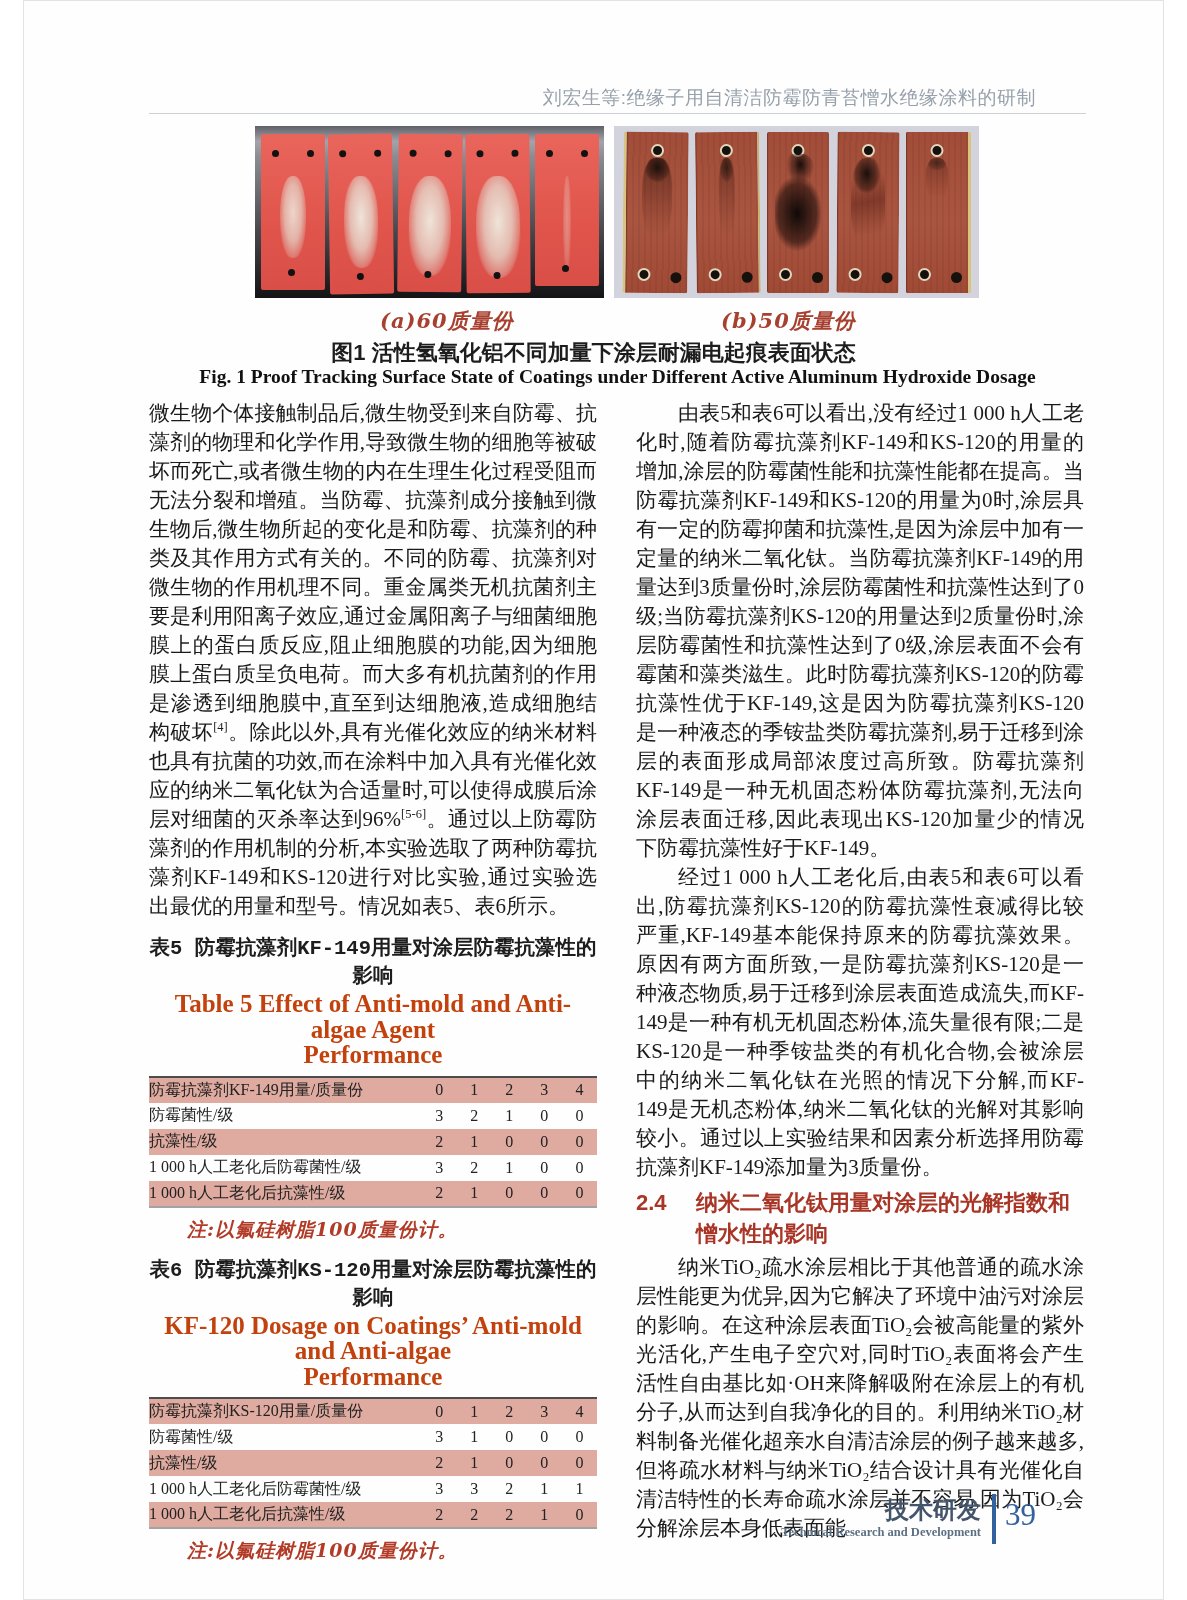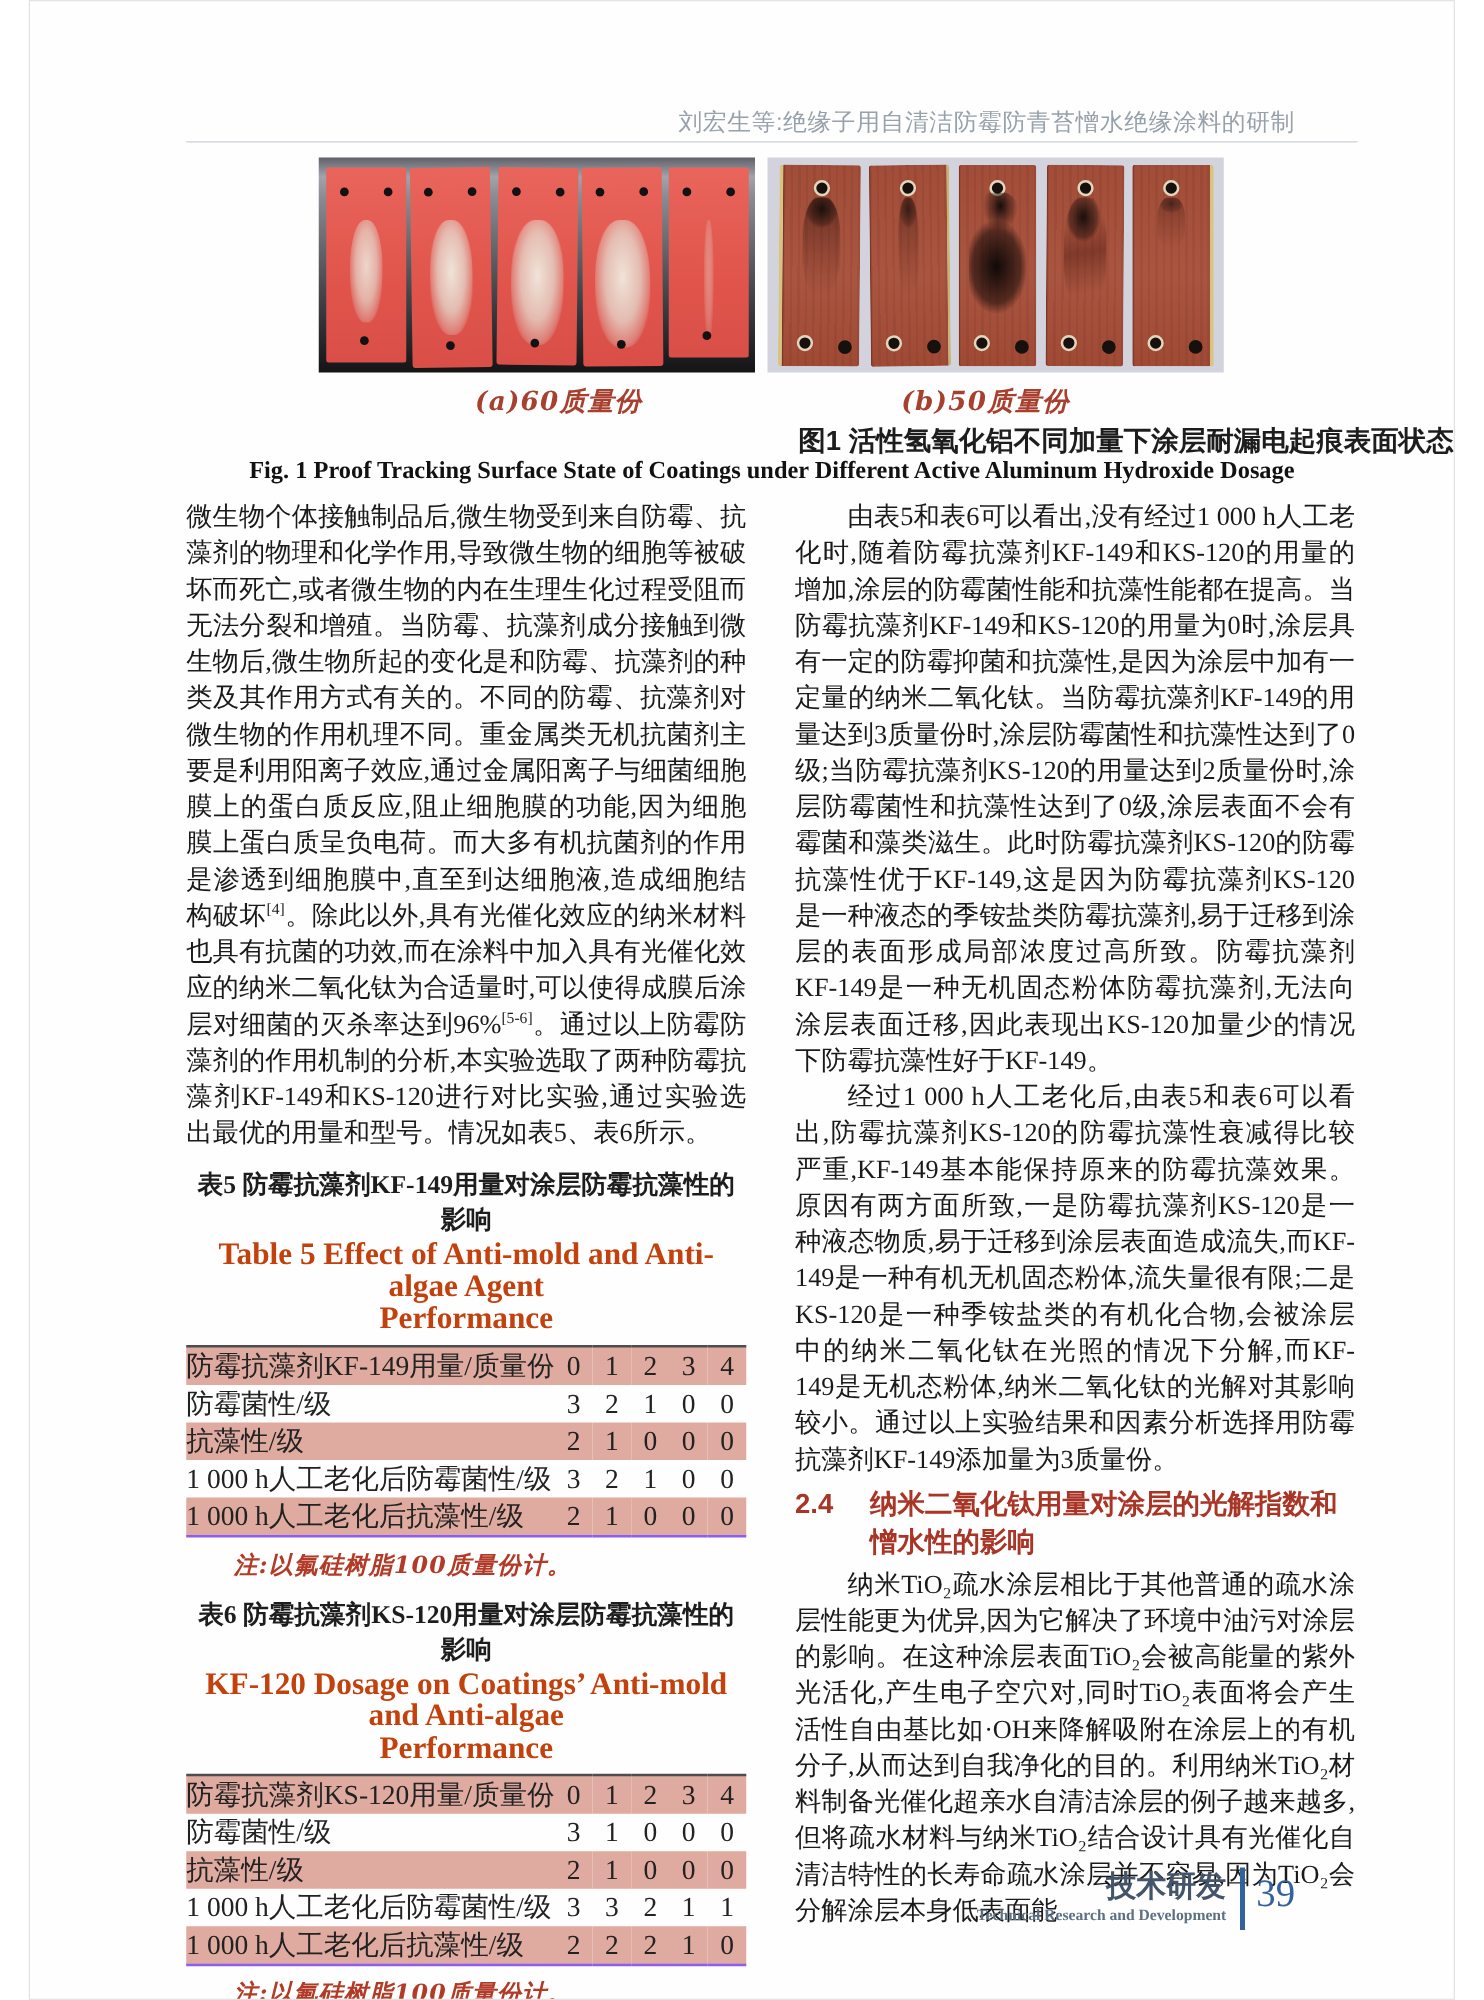--- a/index.html
+++ b/index.html
@@ -103,49 +103,49 @@
   .photo-b .strip:nth-child(5) .burn { width:22px; height:40px; opacity:.65; }
 
   
   .panel-cap {
     position:absolute; top:306px; font-size:21px; color:#a8402f;
     font-family:"DejaVu Serif", serif; font-style:italic; font-weight:bold; letter-spacing:1px;
   }
   .cap-a { left:356px; }
   .cap-b { left:697px; }
   .fig-cap-zh {
-    position:absolute; top:337px; left:0; width:100%; text-align:right;
+    position:absolute; top:337px; left:0; width:100%; text-align:center;
     font-family:"Liberation Sans", sans-serif; font-weight:bold; font-size:22px; color:#1d1d1d;
   }
   .fig-cap-en {
     position:absolute; top:365px; left:0; width:100%; text-align:center;
     font-family:"Liberation Serif", serif; font-weight:bold; font-size:19.5px; color:#111;padding-left:48px;
   }
 
   
   .col { position:absolute; top:398px; width:448px; }
   .col-left { left:125px; }
   .col-right { left:612px; }
   p.body { font-size:21px; line-height:29px; text-align:justify; }
   p.indent { text-indent:2em; }
   sup.ref { font-size:12.5px; line-height:0; }
 
   
   .tcap-zh {
     margin-top:12px; text-align:center;
-    font-family:Liberation Serif, serif; font-weight:bold; font-size:20.5px; color:#1d1d1d;
+    font-family:Liberation Mono, monospace; font-weight:bold; font-size:20.5px; color:#1d1d1d;
   }
   .tcap-en {
     text-align:center; font-family:"Liberation Serif", serif; font-weight:bold;
     font-size:25px; line-height:25.5px; color:#c2410c; margin-top:2px;
   }
   table.data {
     width:100%; border-collapse:collapse; margin-top:8px;
-    border-top:2px solid #4d4d4d; border-bottom:2px solid #8b5cf6;
-    font-size:22px; color:#222;
+    border-top:2px solid #4d4d4d; border-bottom:2px solid #a3a3a3;
+    font-size:16px; color:#222;
   }
   table.data td { height:26px; padding:0; }
   td.rowlabel { text-align:left; padding-left:14px; width:272px; white-space:nowrap; }
   td.val { text-align:center; width:35px; }
   tr.shaded { background:#dfaa9f; }
   .tnote {
     margin:9px 0 2px 38px; color:#b23b28; font-size:19px;
     font-family:"DejaVu Serif", serif; font-style:italic; font-weight:bold; letter-spacing:1px;
   }
 

